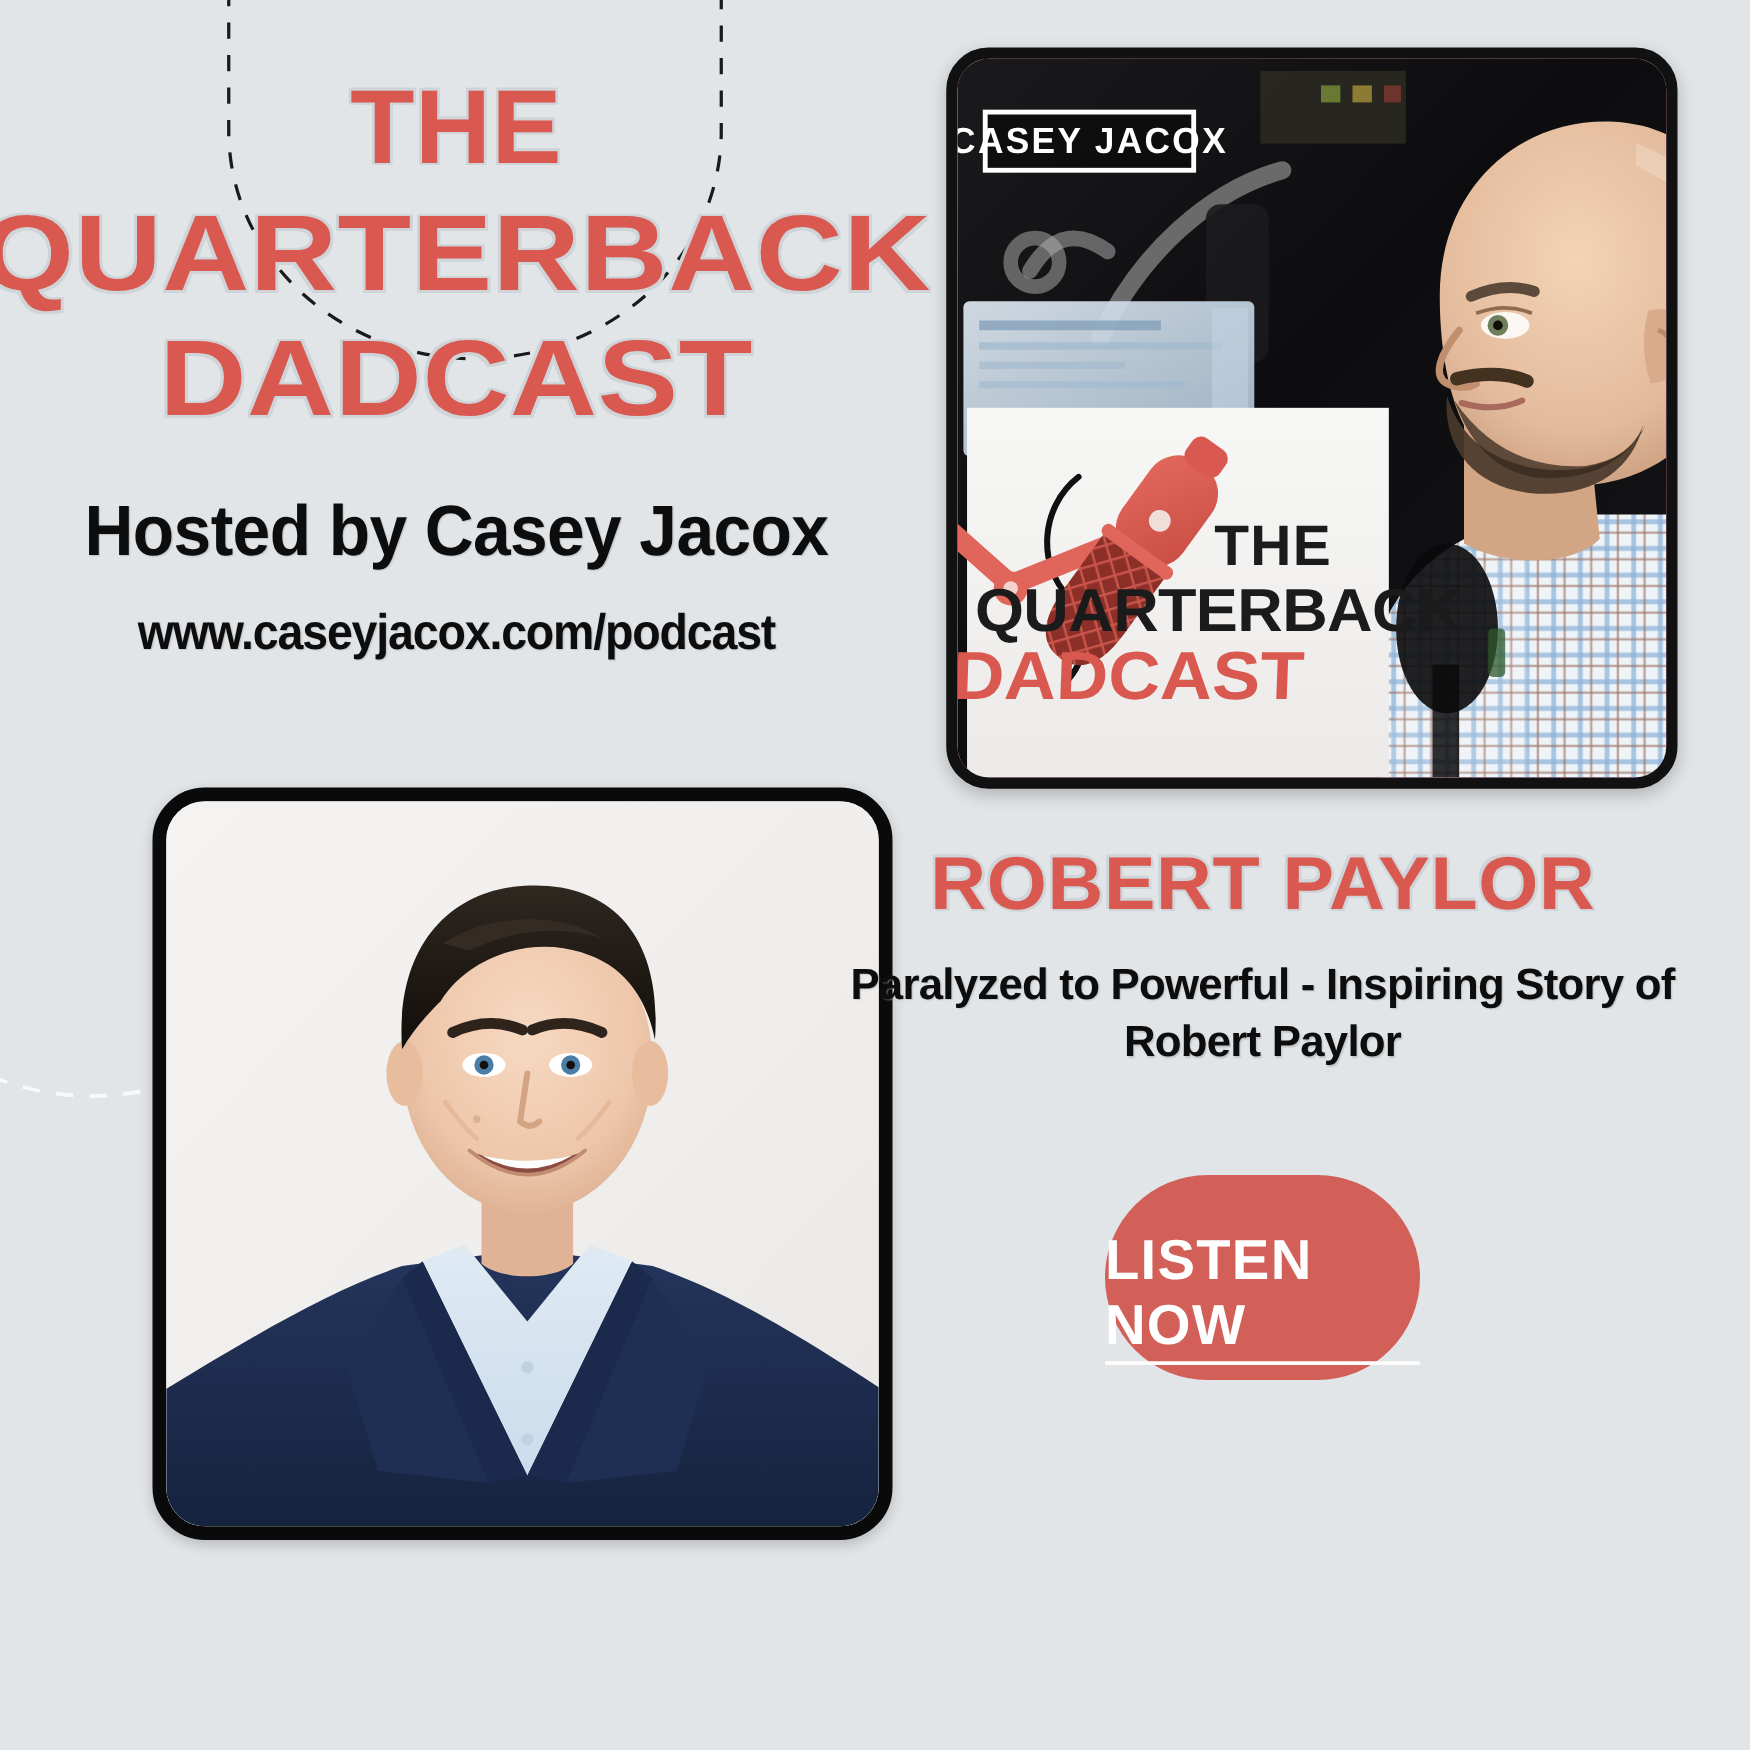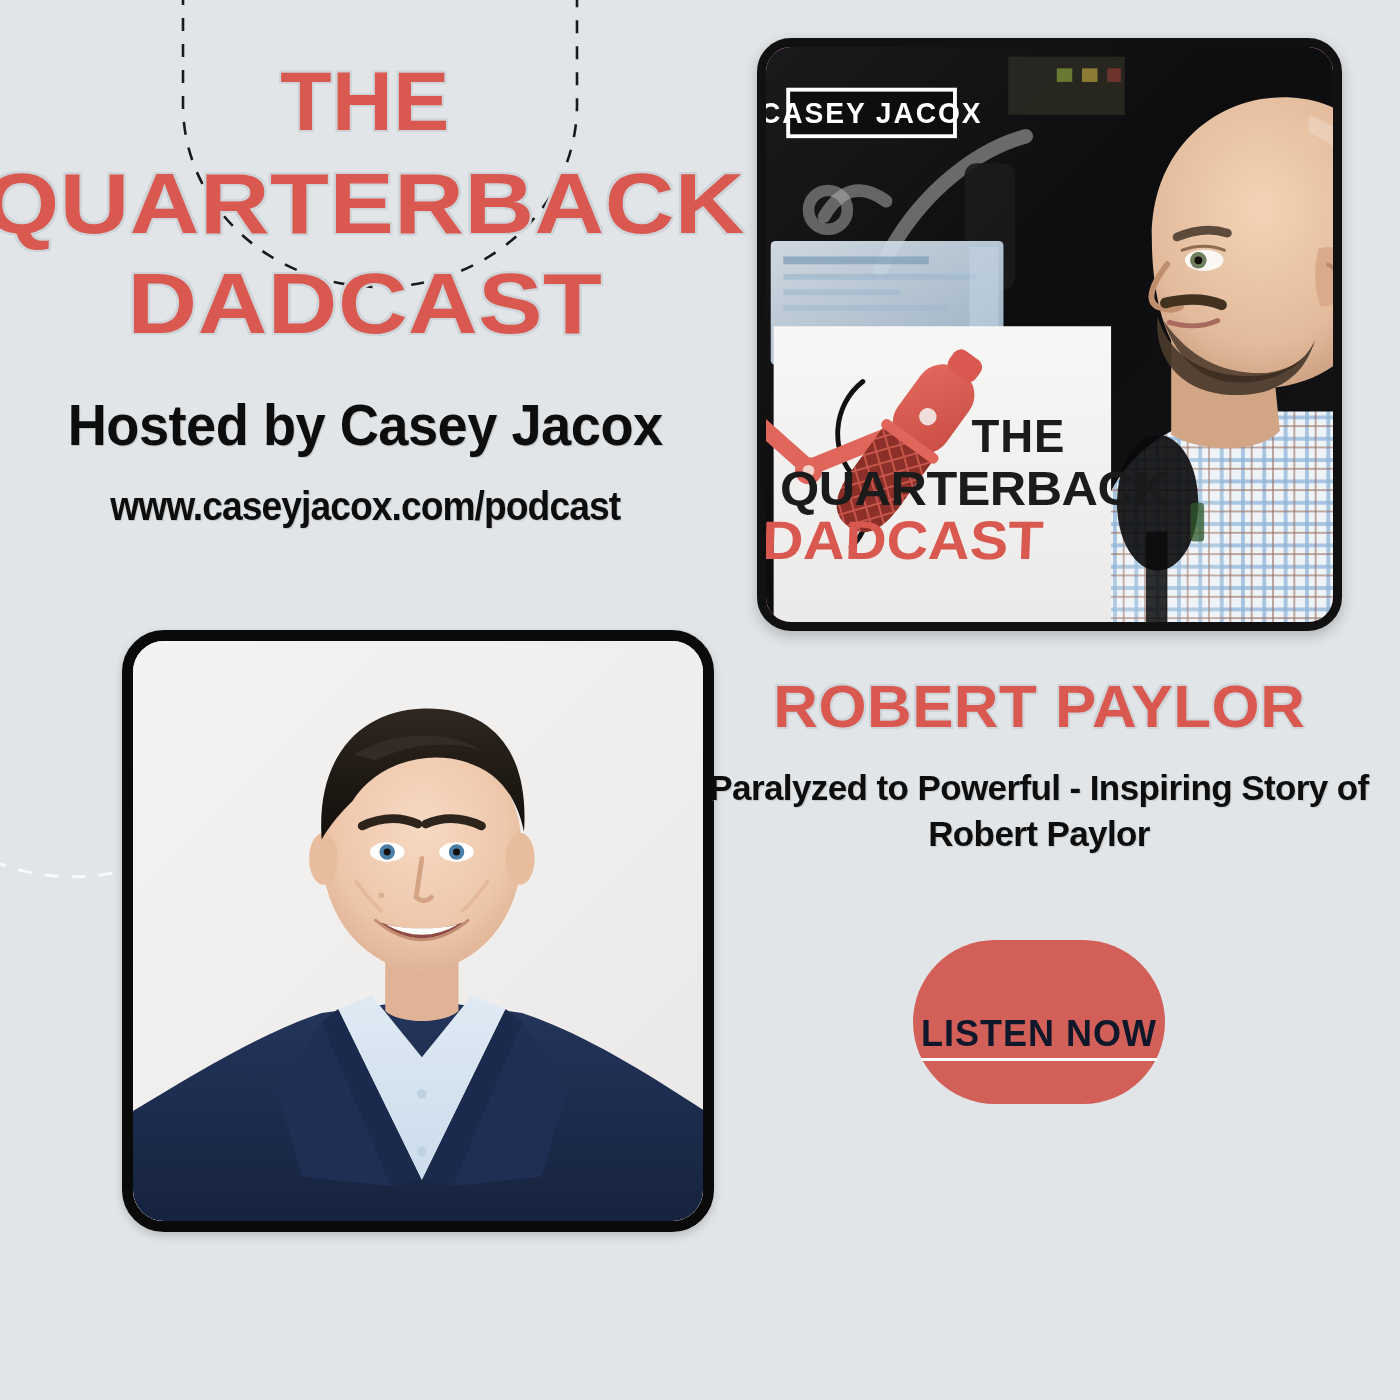--- a/index.html
+++ b/index.html
@@ -68,21 +68,21 @@
     position:absolute; left:757px; top:38px;
     width:585px; height:593px;
     border:9px solid #111; border-radius:34px;
     overflow:hidden; background:#f9a8d4;
     box-shadow:0 5px 14px rgba(0,0,0,.22);
   }
   #cover-art-frame svg { display:block; width:100%; height:100%; }
 
   
   #right-col {
-    position:absolute; left:701px; top:672px; width:676px;
+    position:absolute; left:672px; top:672px; width:676px;
     display:flex; flex-direction:column; align-items:center;
   }
   #guest-name {
     font-size:60px; font-weight:bold; color:#d9584f;
     letter-spacing:0.5px; transform:scaleX(1.03);
     white-space:nowrap;
     text-shadow:
        2px 0 0 #cfd4d8, -2px 0 0 #cfd4d8,
        0 2px 0 #cfd4d8, 0 -2px 0 #cfd4d8,
        2px 2px 0 #cfd4d8, -2px -2px 0 #cfd4d8;
@@ -95,21 +95,21 @@
     text-shadow:1px 1px 1px rgba(160,165,170,.5);
   }
   #listen-now-button {
     margin-top:84px;
     width:252px; height:164px;
     background:#d26058; border:none; border-radius:130px;
     display:flex; align-items:center; justify-content:center;
     cursor:pointer;
   }
   #listen-now-label {
-    color:#0f172a; font-size:36px; font-weight:bold;
+    color:#ffffff; font-size:45px; font-weight:bold;
     letter-spacing:1px;
     border-bottom:3px solid #fdfcfb; padding-bottom:3px;margin-top:30px;
   }
 </style>
 </head>
 <body>
 
 <svg class="deco" id="deco-arc-top" viewBox="0 0 410 500">
   <path d="M 8 0 L 8 295 A 197 182 0 0 0 402 295 L 402 0" fill="none" stroke="#1a1a1a" stroke-width="2.6" stroke-dasharray="13 13"></path>
 </svg>

